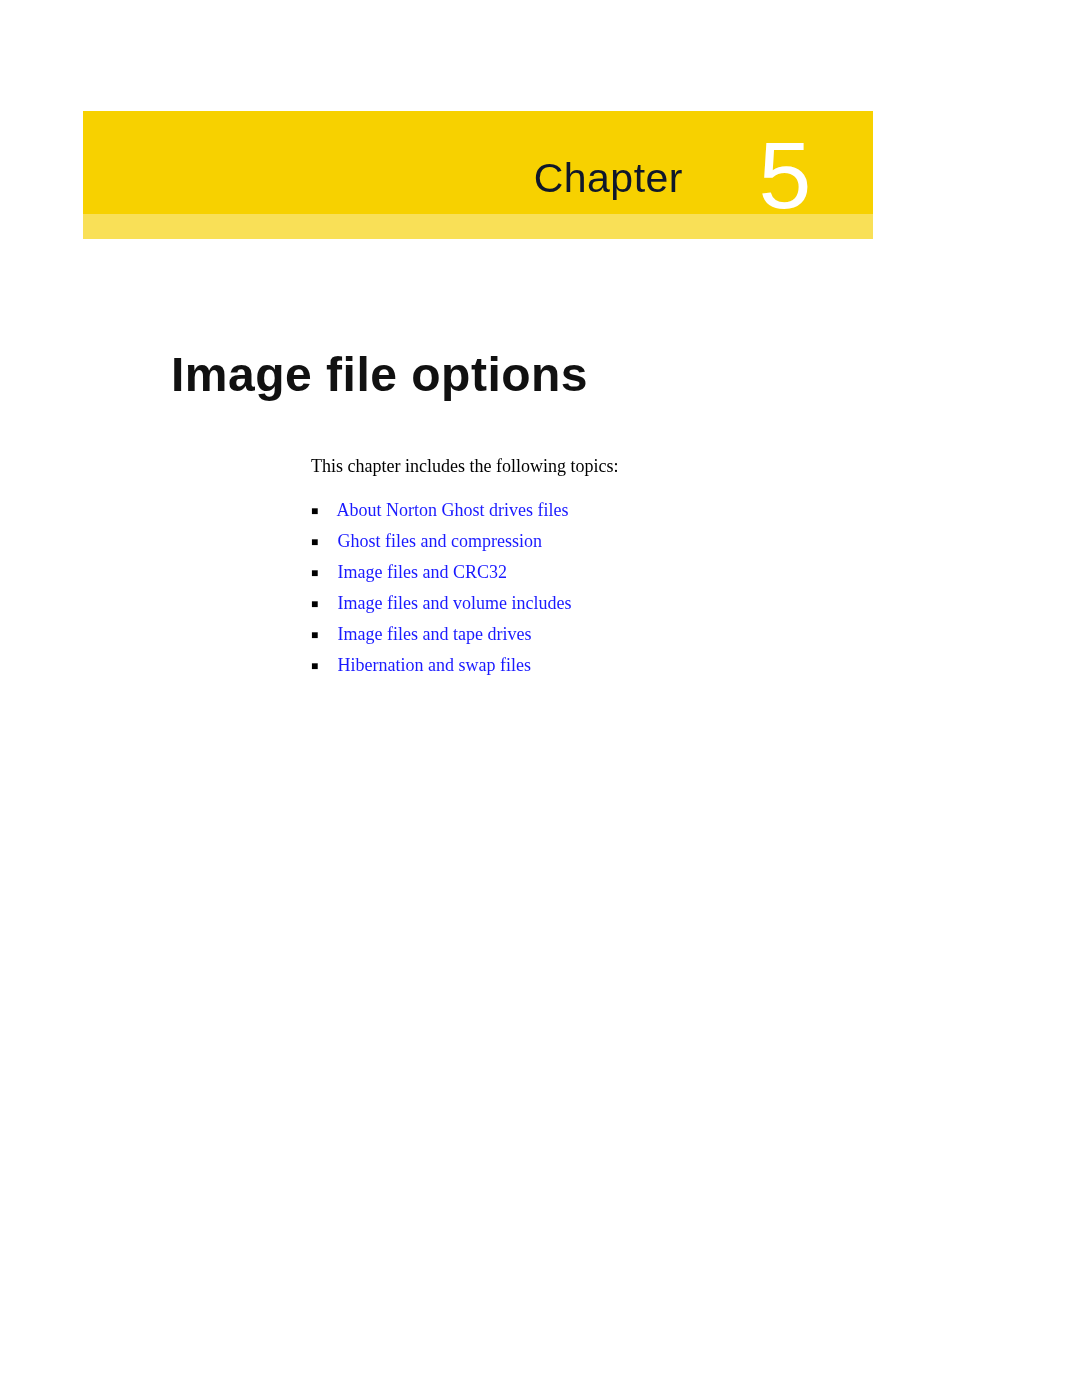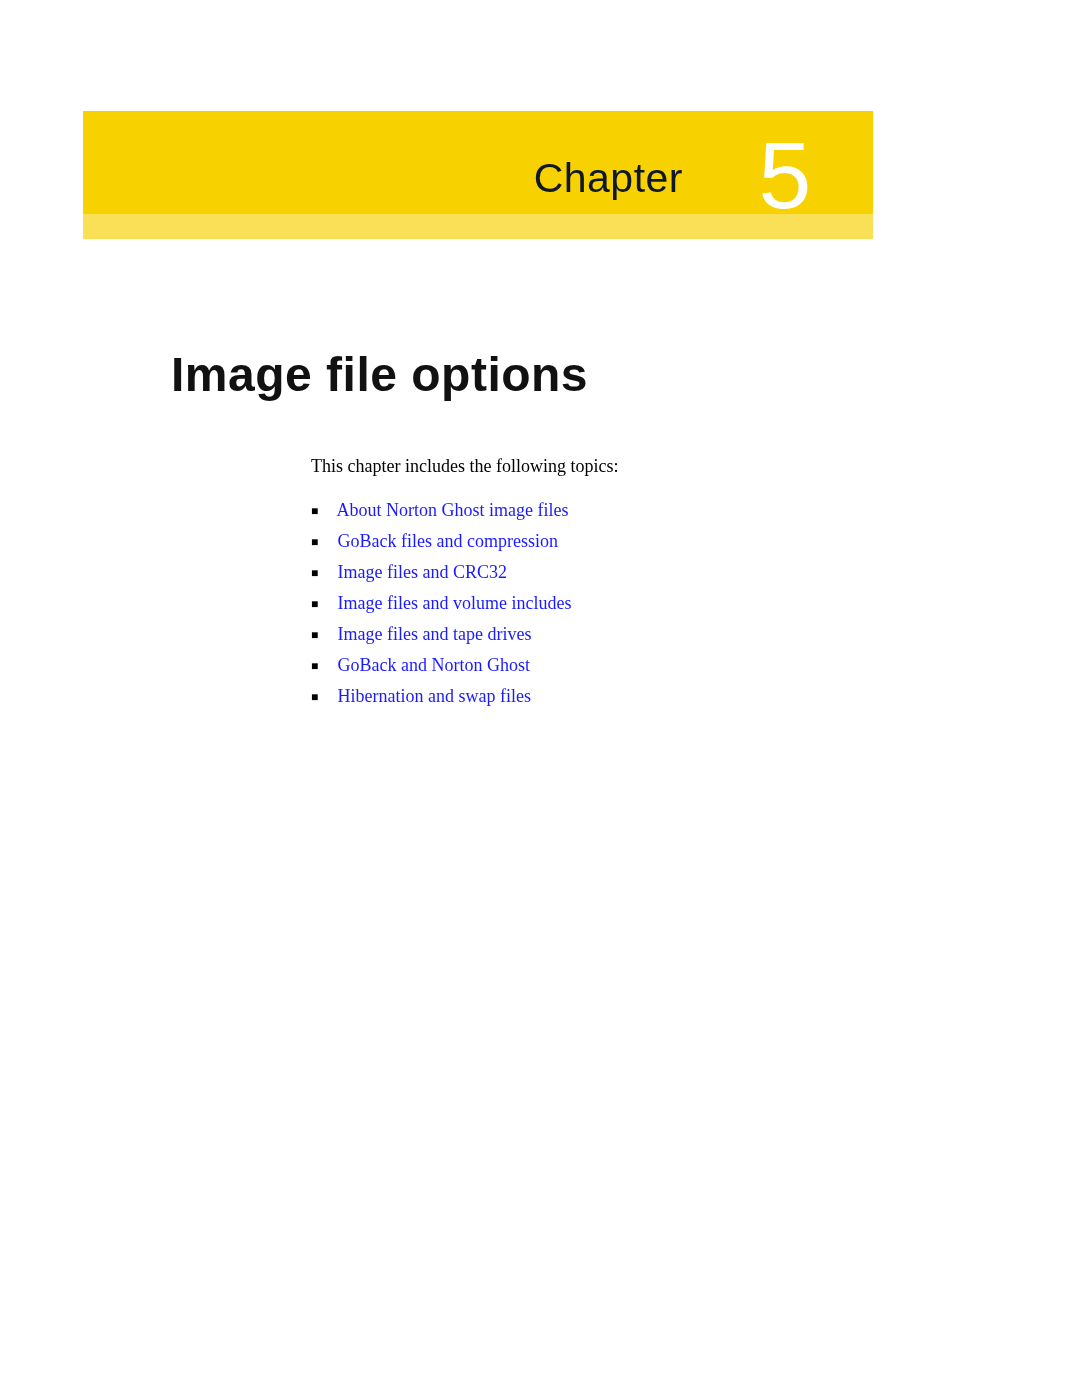--- a/index.html
+++ b/index.html
@@ -109,39 +109,35 @@
   <span class="chapter-number">5</span>
 </div>
 
 <div class="title">Image file options</div>
 
 <div class="intro">This chapter includes the following topics:</div>
 
 <div class="topic-list">
   <div class="topic-item">
     <span class="bullet">■</span>
-    <a class="link">About Norton Ghost image files</a>
+    <a class="link">About Norton Ghost drives files</a>
   </div>
   <div class="topic-item">
     <span class="bullet">■</span>
-    <a class="link">GoBack files and compression</a>
+    <a class="link">Ghost files and compression</a>
   </div>
   <div class="topic-item">
     <span class="bullet">■</span>
     <a class="link">Image files and CRC32</a>
   </div>
   <div class="topic-item">
     <span class="bullet">■</span>
     <a class="link">Image files and volume includes</a>
   </div>
   <div class="topic-item">
     <span class="bullet">■</span>
     <a class="link">Image files and tape drives</a>
   </div>
   <div class="topic-item">
     <span class="bullet">■</span>
-    <a class="link">GoBack and Norton Ghost</a>
-  </div>
-  <div class="topic-item">
-    <span class="bullet">■</span>
     <a class="link">Hibernation and swap files</a>
   </div>
 </div>
 
 </body></html>

